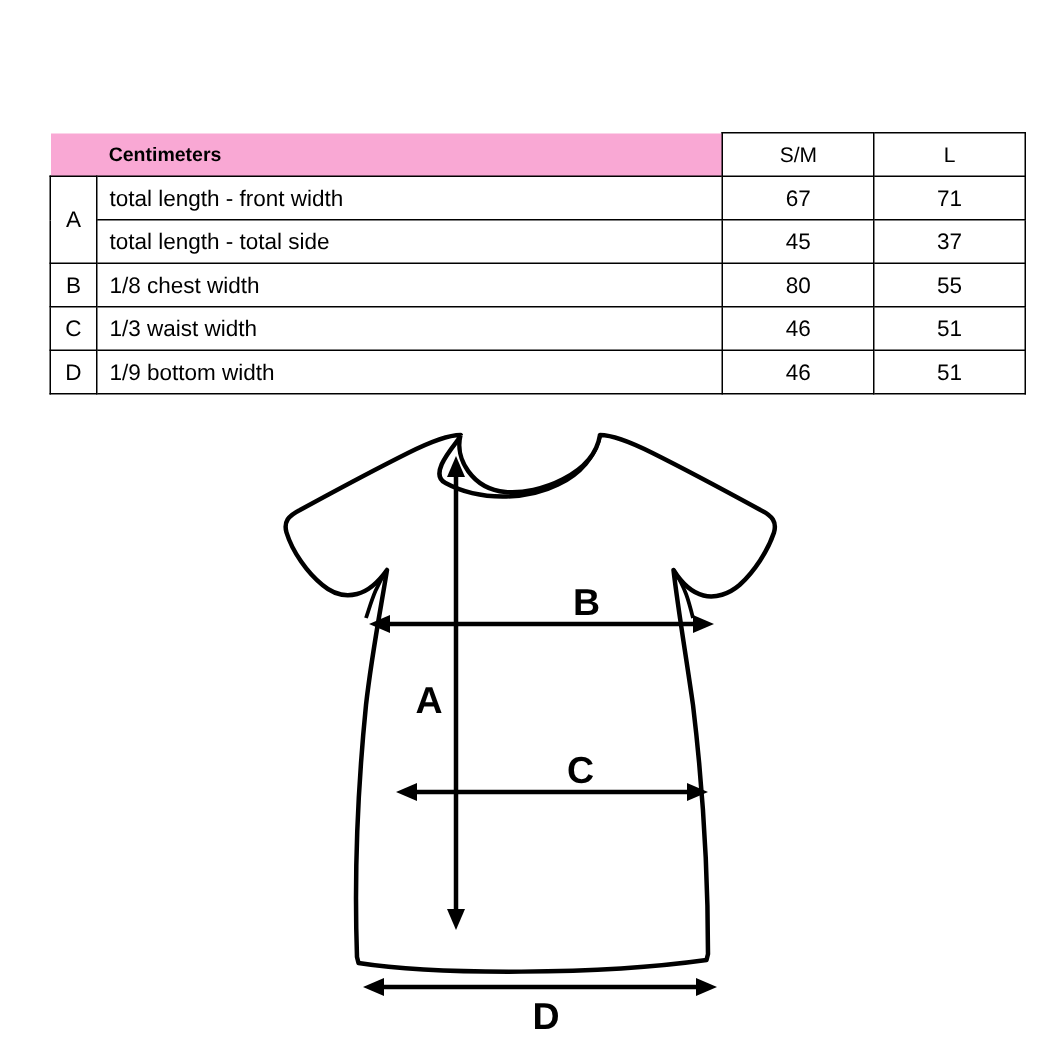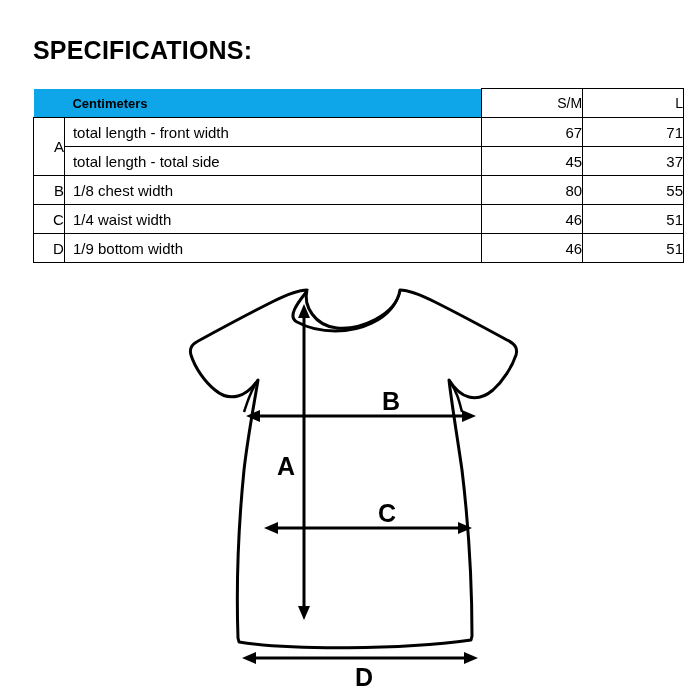--- a/index.html
+++ b/index.html
@@ -35,33 +35,33 @@
     top: 88px;
     border-collapse: collapse;
     width: 651px;
     font-size: 15px;
   }
   table.spec td, table.spec th {
     border: 1px solid #000;
     padding: 0;
     height: 28px;
     font-weight: normal;
-    text-align: right;
+    text-align: center;
     vertical-align: middle;
   }
   
   .col-code { width: 30px; }
   .col-desc { width: 409px; text-align: left !important; padding-left: 8px !important; }
   .col-sm   { width: 100px; }
   .col-l    { width: 100px; }
 
   
   .hdr-blank {
     border: none !important;
-    background: #0ea5e9;
+    background: #f9a8d4;
   }
   .hdr-size { font-size: 14px; }
 
   .code-cell { font-size: 15px; }
 
   .diagram {
     position: absolute;
     left: 0;
     top: 270px;
     width: 700px;
@@ -72,21 +72,20 @@
     font-weight: bold;
     fill: #000;
     font-family: "Liberation Sans", sans-serif;
   }
 </style>
 </head>
 <body>
 
 <div class="page">
 
-  <div class="title">SPECIFICATIONS:</div>
 
   <table class="spec">
     <tbody>
       <tr>
         <td class="hdr-blank col-code"></td>
         <td class="hdr-blank col-desc">
           <span style="font-weight:bold;font-size:13px;">Centimeters</span>
         </td>
         <td class="col-sm hdr-size">S/M</td>
         <td class="col-l hdr-size">L</td>
@@ -106,21 +105,21 @@
 
       <tr>
         <td class="col-code code-cell">B</td>
         <td class="col-desc">1/8 chest width</td>
         <td class="col-sm">80</td>
         <td class="col-l">55</td>
       </tr>
 
       <tr>
         <td class="col-code code-cell">C</td>
-        <td class="col-desc">1/4 waist width</td>
+        <td class="col-desc">1/3 waist width</td>
         <td class="col-sm">46</td>
         <td class="col-l">51</td>
       </tr>
 
       <tr>
         <td class="col-code code-cell">D</td>
         <td class="col-desc">1/9 bottom width</td>
         <td class="col-sm">46</td>
         <td class="col-l">51</td>
       </tr>

